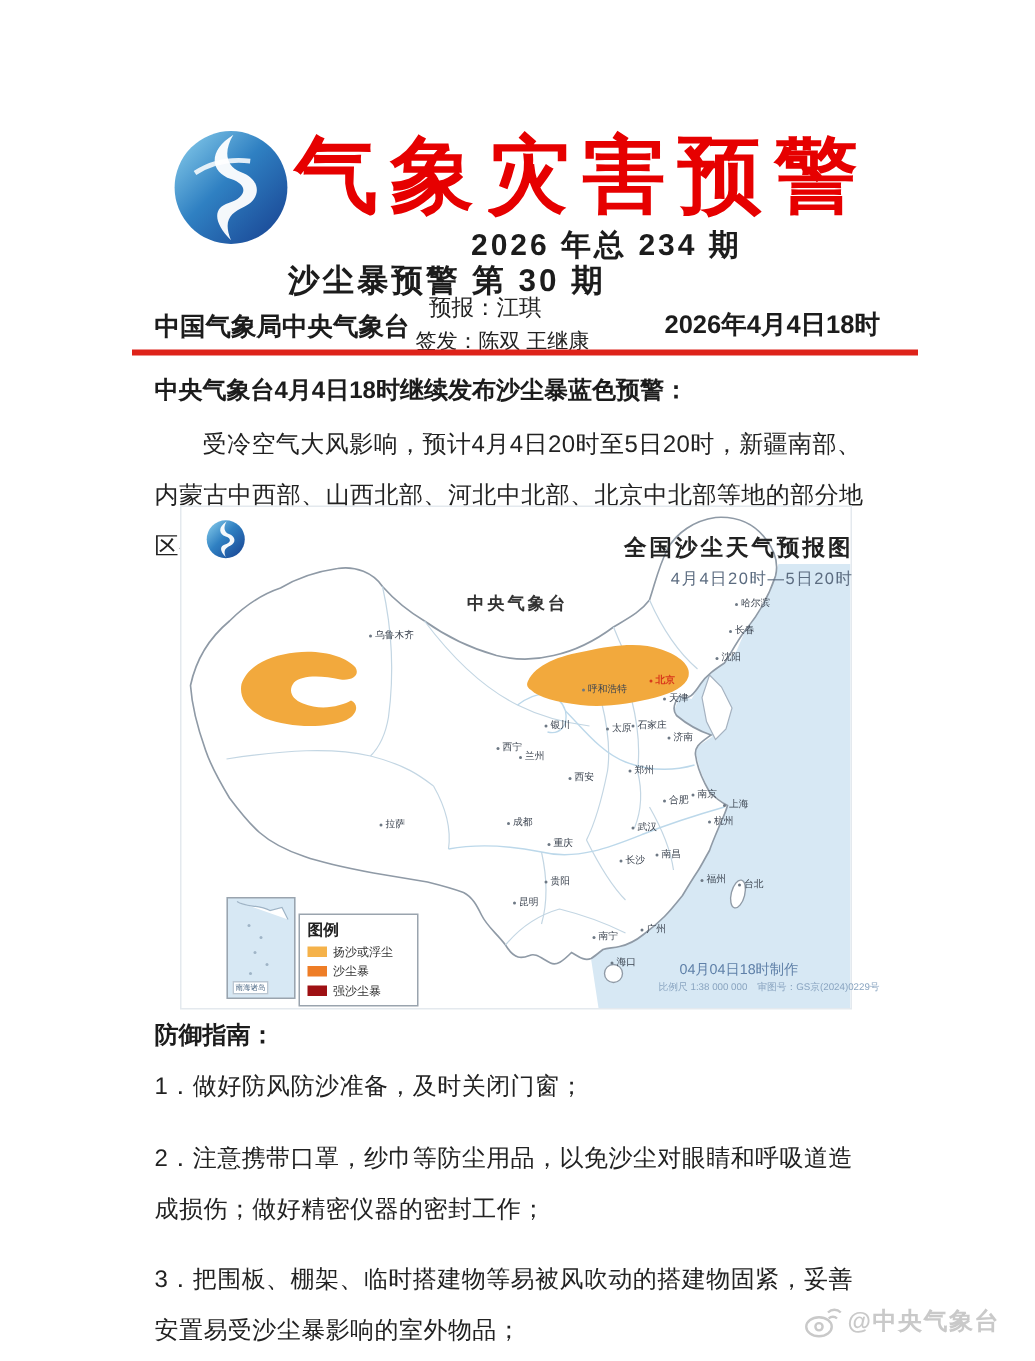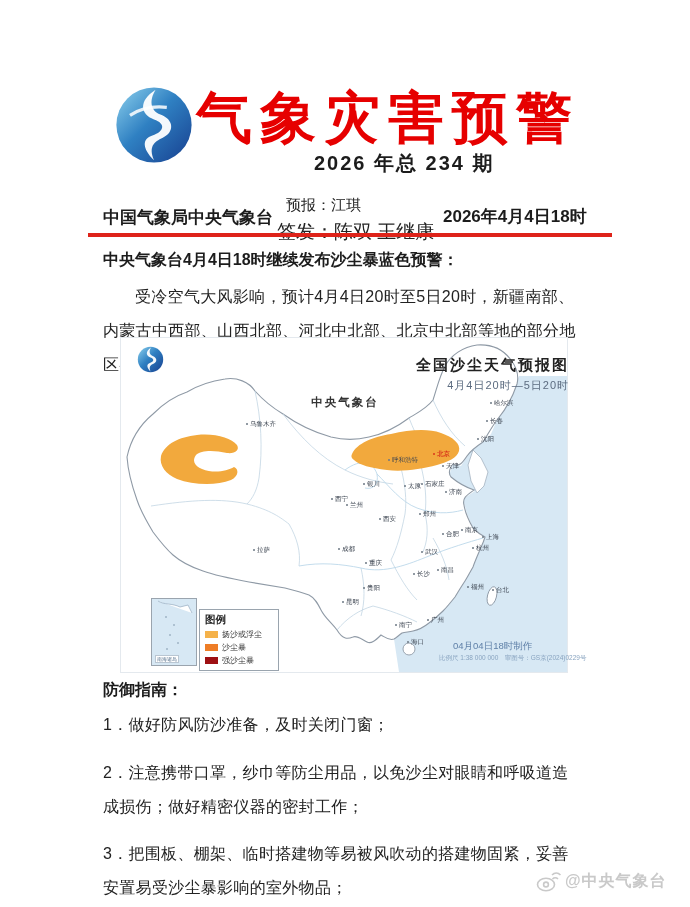--- a/index.html
+++ b/index.html
@@ -9,21 +9,21 @@
 
   
   .logo-big{left:114px;top:85px;width:80px;height:80px;}
   .main-title{left:196px;top:80px;width:430px;height:74px;
               font-family:"DejaVu Serif",serif;font-weight:900;font-size:56px;
               letter-spacing:8px;color:#e60000;line-height:74px;white-space:nowrap;}
   .issue-total{left:314px;top:150px;font-size:20px;font-weight:bold;letter-spacing:2px;white-space:nowrap;}
   .issue-current{left:192px;top:173px;font-size:21px;font-weight:bold;letter-spacing:2px;white-space:nowrap;}
   .agency{left:103px;top:206px;font-size:17px;font-weight:bold;white-space:nowrap;}
   .sign-line1{left:286px;top:196px;font-size:15px;color:#222;white-space:nowrap;}
-  .sign-line2{left:277px;top:219px;font-size:19px;color:#222;white-space:nowrap;}
+  .sign-line2{left:277px;top:219px;font-size:14px;color:#222;white-space:nowrap;}
   .datetime{left:443px;top:205px;font-size:17px;font-weight:bold;white-space:nowrap;}
   .red-rule{left:88px;top:233px;width:524px;height:4px;background:#de231a;}
 
   
   .alert-heading{left:103px;top:250px;width:480px;font-size:16px;font-weight:bold;}
   .alert-body{left:103px;top:280px;width:477px;font-size:16px;line-height:34px;
               text-indent:2em;letter-spacing:0.3px;color:#222;}
   .guide-heading{left:103px;top:680px;font-size:16px;font-weight:bold;}
   .guide-list{left:103px;top:708px;width:480px;}
   .guide-list p{margin:0 0 13.5px 0;font-size:16px;line-height:34px;color:#222;letter-spacing:0.3px;}
@@ -77,20 +77,21 @@
             <stop offset="1" stop-color="#173f8f"></stop>
         </linearGradient>
       </defs>
       <circle cx="50" cy="50" r="47" fill="url(#lgBig)"></circle>
       <path d="M52,6 C30,20 33,37 50,43 C65,48 63,58 48,63 C35,67 35,79 50,94 C43,77 50,71 61,66 C76,59 75,43 58,37 C45,32 44,19 52,6 Z" fill="#ffffff" opacity="0.95"></path>
       <path d="M20,38 C32,30 48,26 66,28" stroke="#ffffff" stroke-width="4" fill="none" opacity="0.85"></path>
     </svg>
   </div>
   <div class="abs main-title" style="color: rgb(230, 0, 0);">气象灾害预警</div>
   <div class="abs issue-total">2026 年总 234 期</div>
+  <div class="abs issue-current">沙尘暴预警 第 30 期</div>
 
   <div class="abs agency">中国气象局中央气象台</div>
   <div class="abs sign-line1"><span>预报：</span><span>江琪</span></div>
   <div class="abs sign-line2"><span>签发：</span><span>陈双 王继康</span></div>
   <div class="abs datetime">2026年4月4日18时</div>
   <div class="abs red-rule" style="background: rgb(222, 35, 26);"></div>
 
   <div class="abs alert-heading">中央气象台4月4日18时继续发布沙尘暴蓝色预警：</div>
   <div class="abs alert-body">受冷空气大风影响，预计4月4日20时至5日20时，新疆南部、内蒙古中西部、山西北部、河北中北部、北京中北部等地的部分地区有扬沙或浮尘天气。</div>
 

